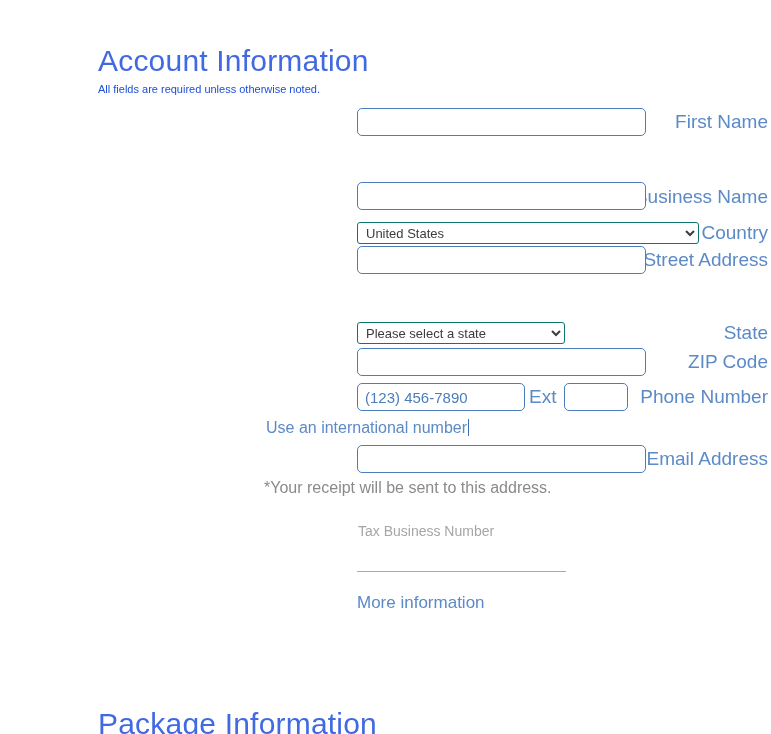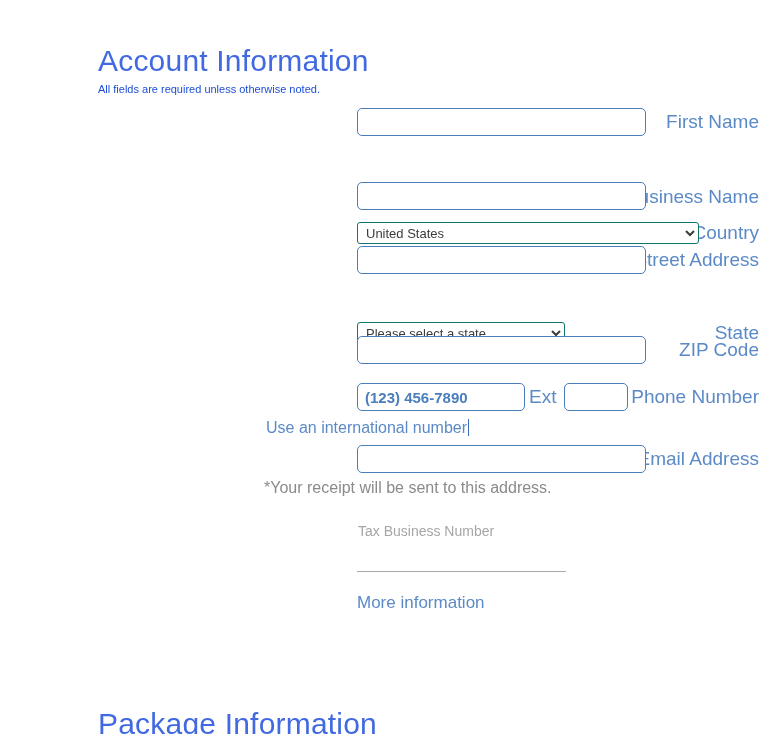--- a/index.html
+++ b/index.html
@@ -54,21 +54,21 @@
   .row-label {
     position: absolute;
     right: 0;
     top: 0;
     width: 247px;
     text-align: right;
     font-size: 19px;
     color: #5b8ac7;
     line-height: 28px;
     white-space: nowrap;
-    padding-right: 12px;
+    padding-right: 3px;
     box-sizing: border-box;
   }
   .optional-tag {
     color: #9a9455;
     font-size: 14px;
     vertical-align: 2px;
     margin-right: 3px;
   }
 
   
@@ -80,21 +80,20 @@
     height: 28px;
     box-sizing: border-box;
     border: 1px solid #4a7ebb;
     border-radius: 5px;
     background: #ffffff;
     font-family: "Liberation Sans", sans-serif;
     font-size: 14px;
     color: #4a7ebb;
     padding: 0 7px;
     outline: none;
-    font-weight: bold;
   }
   .text-input::placeholder {
     color: #4a7ebb;
     opacity: 1;
   }
 
   select.select-input {
     position: absolute;
     left: 357px;
     top: 0;
@@ -222,21 +221,21 @@
     <div class="row-label">Street Address</div>
     <input class="text-input" type="text" placeholder="" style="">
   </div>
 
 
   <div class="form-row" style="top:319px;">
     <div class="row-label">State</div>
     <select id="select-state" class="select-input"><option>Please select a state</option></select>
   </div>
 
-  <div class="form-row" style="top:336px;">
+  <div class="form-row" style="top:348px;">
     <div class="row-label">ZIP Code</div>
     <input class="text-input" type="text" placeholder="" style="">
   </div>
 
   <div class="form-row" style="top:383px;">
     <div class="row-label">Phone Number</div>
     <input id="input-phone" class="text-input" type="text" placeholder="(123) 456-7890" style="">
     <div class="ext-label">Ext</div>
     <input id="input-ext" class="text-input" type="text" placeholder="" style="">
   </div>

